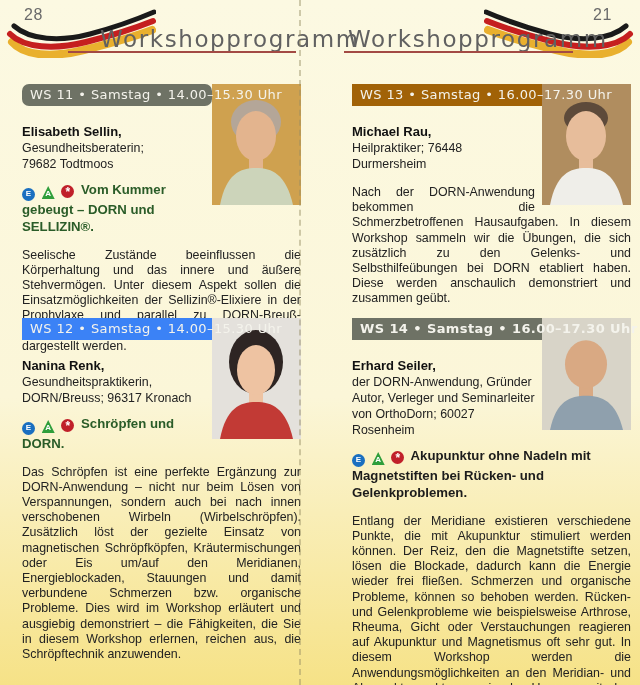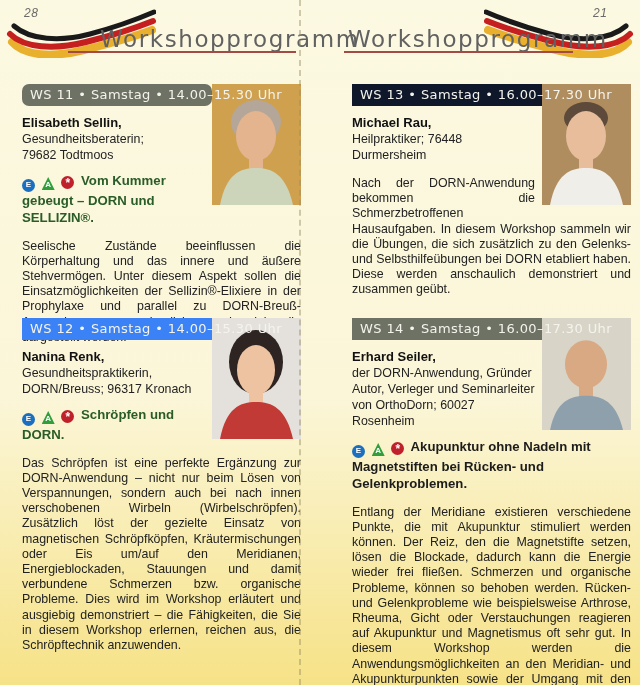--- a/index.html
+++ b/index.html
@@ -9,21 +9,21 @@
     background:linear-gradient(180deg,#fcf9e2 0%,#fbf6d8 58%,#f6e287 100%);
   }
   .page{position:absolute;top:0;width:320px;height:685px;}
   #page-left{left:0;}
   #page-right{left:320px;}
   .center-divider{
     position:absolute;left:299px;top:0;height:685px;width:0;
     border-left:2px dashed rgba(150,142,100,.45);
   }
   .page-number{
-    position:absolute;top:6px;font-size:12px;color:#6a6a6a;letter-spacing:.5px;font-style:italic;
+    position:absolute;top:6px;font-size:16px;color:#6a6a6a;letter-spacing:.5px;
   }
   #page-left .page-number{left:24px;}
   #page-right .page-number{left:273px;}
   .wave-logo{position:absolute;top:6px;width:154px;height:52px;}
   #page-left .wave-logo{left:2px;}
   #page-right .wave-logo{left:164px;transform:scaleX(-1);}
   .page-title{
     position:absolute;top:26px;font-size:23px;font-weight:400;
     color:#616161;letter-spacing:1.6px;
     font-family:"DejaVu Sans","Liberation Sans",sans-serif;
@@ -44,21 +44,21 @@
     float:right;width:89px;height:121px;margin-left:7px;margin-bottom:8px;
     display:block;
   }
   .photo-short{height:112px;}
 
   .ws-bar{
     width:174px;color:#f4f3ec;font-size:13px;letter-spacing:.4px;
     padding:3px 8px 4px 8px;white-space:nowrap;
     font-family:"DejaVu Sans","Liberation Sans",sans-serif;
   }
-  .ws-name{margin-top:9px;font-size:13px;font-weight:bold;color:#111;line-height:16px;}
+  .ws-name{margin-top:18px;font-size:13px;font-weight:bold;color:#111;line-height:16px;}
   .ws-info{font-size:12.4px;color:#222;line-height:16px;}
   .ws-title{margin:9px 0 0 0;font-size:13.2px;font-weight:bold;line-height:17px;color:#1c1c1c;}
   .ws-title-text{color:#1c1c1c;}
   .badge{
     display:inline-flex;align-items:center;justify-content:center;
     width:13px;height:13px;margin-right:3px;vertical-align:-2px;
     color:#fff;font-size:8px;font-weight:bold;border-radius:50%;
     line-height:1;
   }
   .badge.tri{
@@ -139,35 +139,35 @@
   <div class="title-underline" style="background: rgb(163, 74, 68);"></div>
 
   <section class="workshop ws-top">
     <svg class="photo" viewBox="0 0 89 121" preserveAspectRatio="none">
       <rect x="0" y="0" width="89" height="121" fill="#b08d5f"></rect>
       <ellipse cx="44" cy="34" rx="22" ry="16" fill="#5d4a3a"></ellipse>
       <rect x="37" y="62" width="14" height="24" fill="#e7bd9b"></rect>
       <ellipse cx="44" cy="52" rx="20" ry="25" fill="#e7bd9b"></ellipse>
       <path d="M8 121 C14 90 28 84 44 84 C60 84 74 90 81 121 Z" fill="#efeee9"></path>
     </svg>
-    <div class="ws-bar" style="background: #0f172a;">WS 13 • Samstag • 16.00–17.30 Uhr</div>
+    <div class="ws-bar" style="background: #a16207;">WS 13 • Samstag • 16.00–17.30 Uhr</div>
     <div class="ws-name">Michael Rau,</div>
     <div class="ws-info">Heilpraktiker; 76448 Durmersheim</div>
     <p class="ws-body">Nach der DORN-Anwendung bekommen die Schmerzbetroffenen Hausaufgaben. In diesem Workshop sammeln wir die Übungen, die sich zusätzlich zu den Gelenks- und Selbsthilfeübungen bei DORN etabliert haben. Diese werden anschaulich demonstriert und zusammen geübt.</p>
   </section>
 
   <section class="workshop ws-bottom">
     <svg class="photo photo-short" viewBox="0 0 89 121" preserveAspectRatio="none">
       <rect x="0" y="0" width="89" height="121" fill="#d8d4c8"></rect>
       <ellipse cx="44" cy="34" rx="22" ry="16" fill="none"></ellipse>
       <rect x="37" y="62" width="14" height="24" fill="#d9a983"></rect>
       <ellipse cx="44" cy="50" rx="21" ry="26" fill="#d9a983"></ellipse>
       <path d="M8 121 C14 90 28 84 44 84 C60 84 74 90 81 121 Z" fill="#8fa0ad"></path>
     </svg>
-    <div class="ws-bar" style="background: rgb(110, 114, 101);">WS 14 • Samstag • 16.00–17.30 Uhr</div>
+    <div class="ws-bar" style="background: rgb(110, 114, 101); font-weight: bold;">WS 14 • Samstag • 16.00–17.30 Uhr</div>
     <div class="ws-name">Erhard Seiler,</div>
     <div class="ws-info">der DORN-Anwendung, Gründer</div>
     <div class="ws-info">Autor, Verleger und Seminarleiter</div>
     <div class="ws-info">von OrthoDorn; 60027 Rosenheim</div>
     <p class="ws-title">
       <span class="badge" style="background: rgb(26, 111, 192);">E</span>
       <span class="badge tri" style="background: rgb(47, 158, 59);">A</span>
       <span class="badge star" style="background: rgb(192, 32, 42);">*</span>
       <span class="ws-title-text">Akupunktur ohne Nadeln mit Magnetstiften bei Rücken- und Gelenkproblemen.</span>
     </p>

